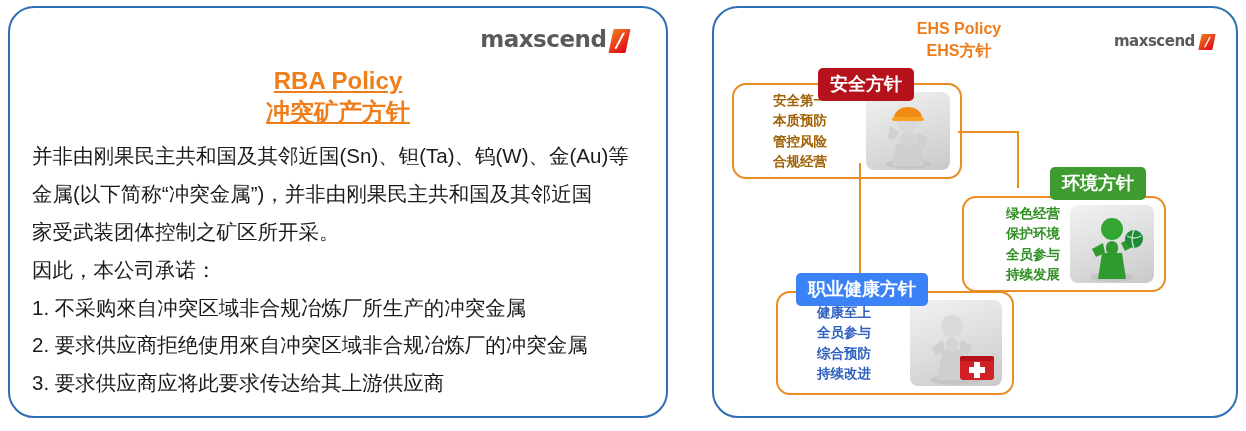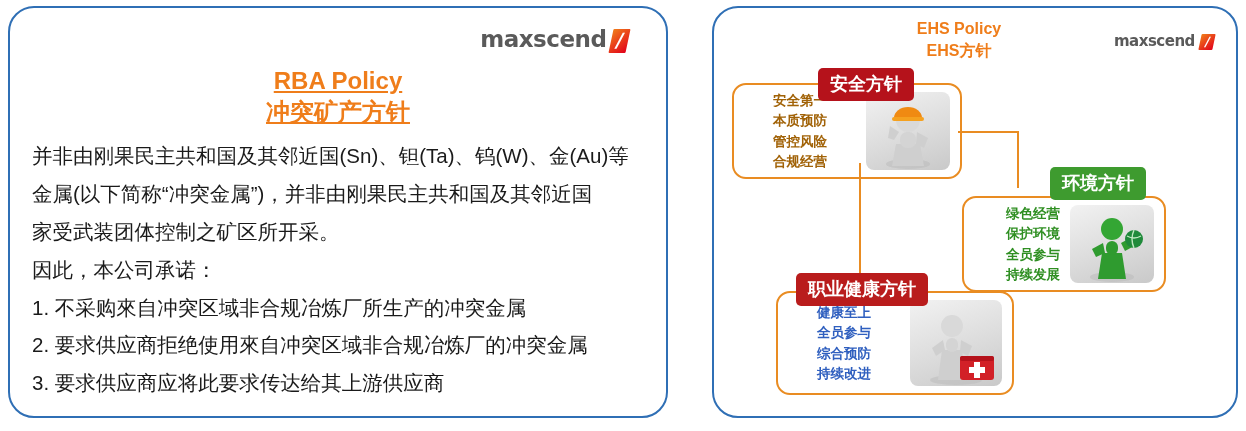--- a/index.html
+++ b/index.html
@@ -122,21 +122,21 @@
     color: #ffffff;
     font-weight: bold;
     font-size: 18px;
     padding: 4px 12px 5px 12px;
     border-radius: 5px;
     white-space: nowrap;
     z-index: 5;
   }
   .pill-safety   { background: #b5121b; left: 104px; top: 60px; }
   .pill-env      { background: #3e9b2f; left: 336px; top: 159px; }
-  .pill-health   { background: #b91c1c; left: 82px;  top: 265px; }
+  .pill-health   { background: #3b82f6; left: 82px;  top: 265px; }
 
   
   .card {
     position: absolute;
     border: 2px solid;
     border-radius: 14px;
     background: #ffffff;
     box-sizing: border-box;
   }
   .card-safety { left: 18px;  top: 75px;  width: 230px; height: 96px; border-color: #e98c22; }

